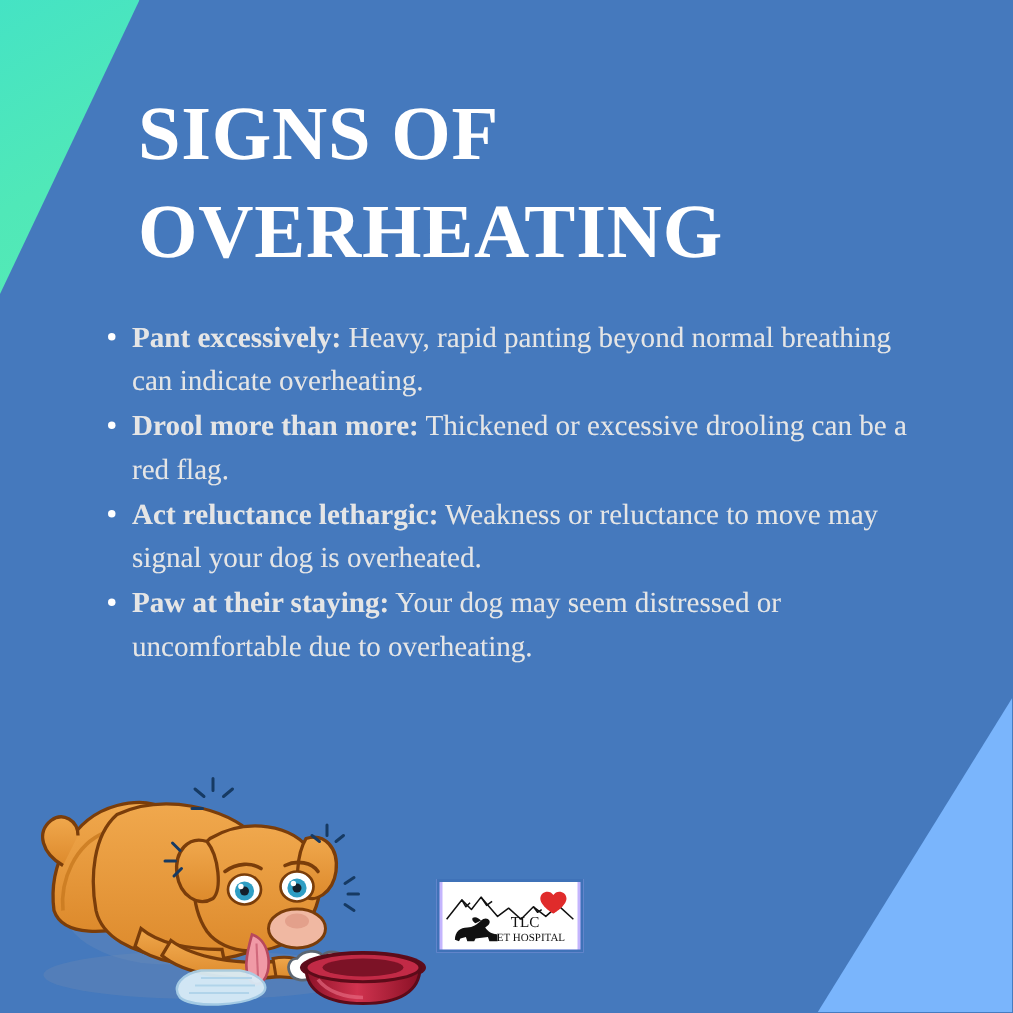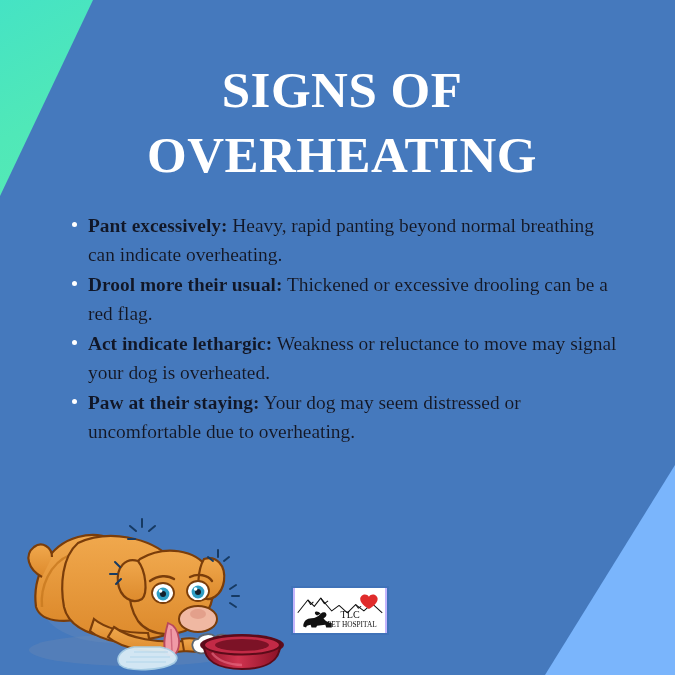--- a/index.html
+++ b/index.html
@@ -32,21 +32,21 @@
     width:130px; height:210px;
     background:#7ab5fc;
     clip-path:polygon(130px 0, 130px 210px, 0 210px);
   }
 
   
   #title-block {
     position:absolute;
     top:58px; left:92px;
     width:500px;
-    text-align:center;
+    text-align:left;
   }
   #title-block .tline {
     display:block;
     color:#ffffff;
     font-family:"Liberation Serif", serif;
     font-weight:700;
     font-size:51px;
     line-height:1.27;
     letter-spacing:.5px;
   }
@@ -54,21 +54,21 @@
   
   #signs-list {
     position:absolute;
     top:212px; left:64px;
     width:556px;
     list-style:none;
   }
   #signs-list li {
     position:relative;
     padding-left:24px;
-    color:#0f172a;
+    color:#e5e5e5;
     font-family:"Liberation Serif", serif;
     font-size:19.4px;
     line-height:1.47;
     margin-bottom:2px;
     text-shadow:0 0 .4px rgba(255,255,255,.25);
   }
   #signs-list li::before {
     content:"";
     position:absolute;
     left:8px; top:10px;
@@ -103,22 +103,22 @@
   <div class="wedge" id="wedge-teal"></div>
   <div class="wedge" id="wedge-lightblue"></div>
 
   <div id="title-block">
     <span class="tline">SIGNS OF</span>
     <span class="tline">OVERHEATING</span>
   </div>
 
   <ul id="signs-list">
     <li><span class="lead">Pant excessively:</span><span class="detail"> Heavy, rapid panting beyond normal breathing can indicate overheating.</span></li>
-    <li><span class="lead">Drool more their usual:</span><span class="detail"> Thickened or excessive drooling can be a red flag.</span></li>
-    <li><span class="lead">Act indicate lethargic:</span><span class="detail"> Weakness or reluctance to move may signal your dog is overheated.</span></li>
+    <li><span class="lead">Drool more than more:</span><span class="detail"> Thickened or excessive drooling can be a red flag.</span></li>
+    <li><span class="lead">Act reluctance lethargic:</span><span class="detail"> Weakness or reluctance to move may signal your dog is overheated.</span></li>
     <li><span class="lead">Paw at their staying:</span><span class="detail"> Your dog may seem distressed or uncomfortable due to overheating.</span></li>
   </ul>
 
   <div id="dog-illustration">
     <svg viewBox="0 0 262 158" xmlns="http://www.w3.org/2000/svg">
       <defs>
         <linearGradient id="furG" x1="0" y1="0" x2="0" y2="1">
           <stop offset="0" stop-color="#f0a84d"></stop>
           <stop offset="1" stop-color="#dd8a2c"></stop>
         </linearGradient>

